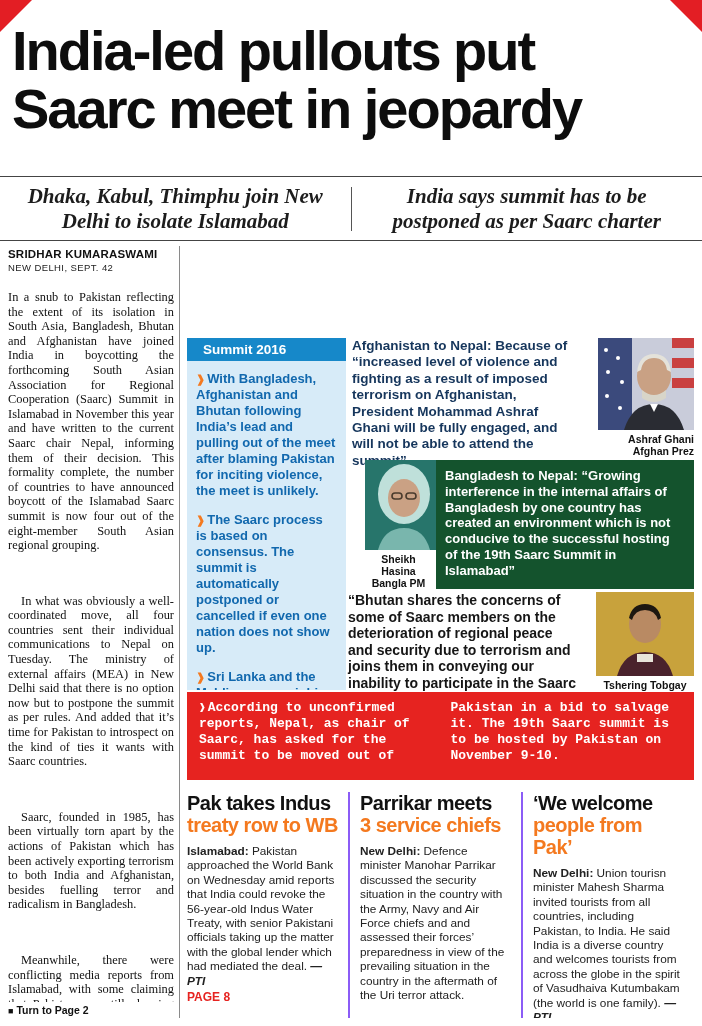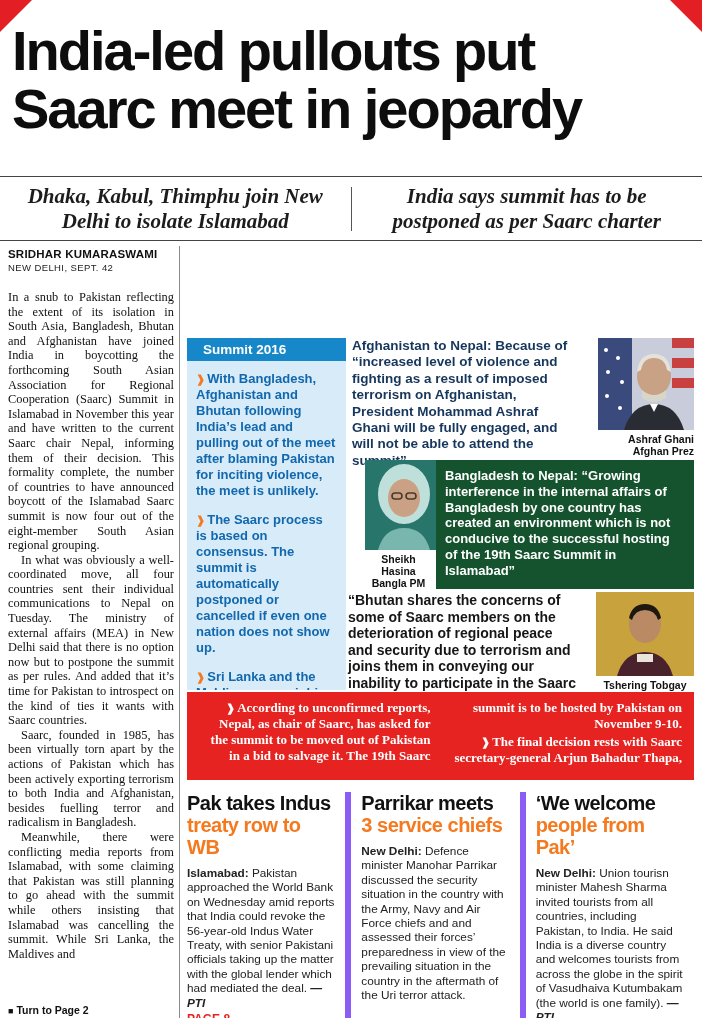--- a/index.html
+++ b/index.html
@@ -45,21 +45,21 @@
   }
 
   
   .vline-main { position:absolute; left:179px; top:246px; width:1px; height:772px; background:#8a8a8a; }
 
   
   .article {
     position:absolute; left:8px; top:290px; width:166px; height:712px; overflow:hidden;
     font-size:12.4px; line-height:14.6px; text-align:justify;
   }
-  .article p + p { text-indent:13px; }
+  .article p + p { text-indent:13px;margin-top:41px; }
   .turnline {
     position:absolute; left:8px; top:1004px;
     font-family:"Liberation Sans", sans-serif; font-weight:700; font-size:10.5px; color:#111;
   }
   .turnline .sq { font-size:9px; margin-right:3px; }
 
   
   .summit {
     position:absolute; left:187px; top:338px; width:159px; height:352px;
     background:#d7ebf8; overflow:hidden;
@@ -98,30 +98,30 @@
   .bhutan { position:absolute; left:348px; top:592px; width:346px; display:flex; }
   .bhutan-text {
     width:242px; font-family:"Liberation Sans", sans-serif; font-weight:700;
     font-size:14px; line-height:16.6px; color:#161616; padding-right:6px;
   }
 
   
   .redbox {
     position:absolute; left:187px; top:692px; width:507px; height:88px;
     background:#e62320; color:#fff; padding:8px 12px;
-    font-family:Liberation Serif, serif; font-weight:700; font-size:13px; line-height:16px;
-    column-count:2; column-gap:20px; overflow:hidden;text-align:right;
+    font-family:Liberation Mono, monospace; font-weight:700; font-size:13px; line-height:16px;
+    column-count:2; column-gap:20px; overflow:hidden;
   }
   .redbox p { margin-bottom:2px; }
   .redbox .marker { color:#fff; }
 
   
   .briefs { position:absolute; left:187px; top:792px; width:507px; height:226px; display:flex; }
   .brief { flex:1; padding:0 10px 0 0; overflow:hidden; font-family:"Liberation Sans", sans-serif; }
-  .brief + .brief { border-left:6px solid #8b5cf6; padding-left:10px; }
+  .brief + .brief { border-left:2px solid #8b5cf6; padding-left:10px; }
   .brief h3 { font-size:20px; line-height:22px; letter-spacing:-.5px; margin-bottom:8px; }
   .bh1 { color:#111; }
   .bh2 { color:#f4791f; }
   .brief-body { font-size:11.8px; line-height:14.4px; color:#222; text-align:left; }
   .blead { font-weight:700; }
   .bcredit { font-style:italic; font-weight:700; }
   .bpage { text-align:left; color:#e62320; font-weight:700; font-size:12px; margin-top:2px; }
 
   svg { display:block; }
 </style>

